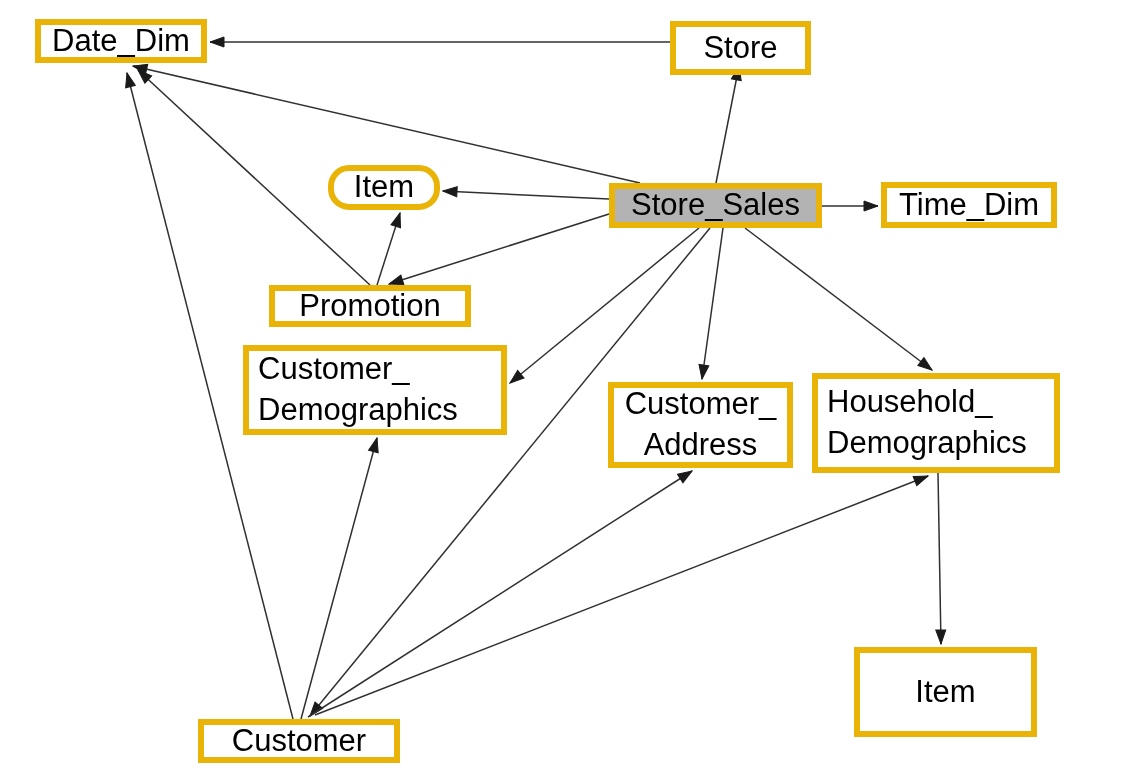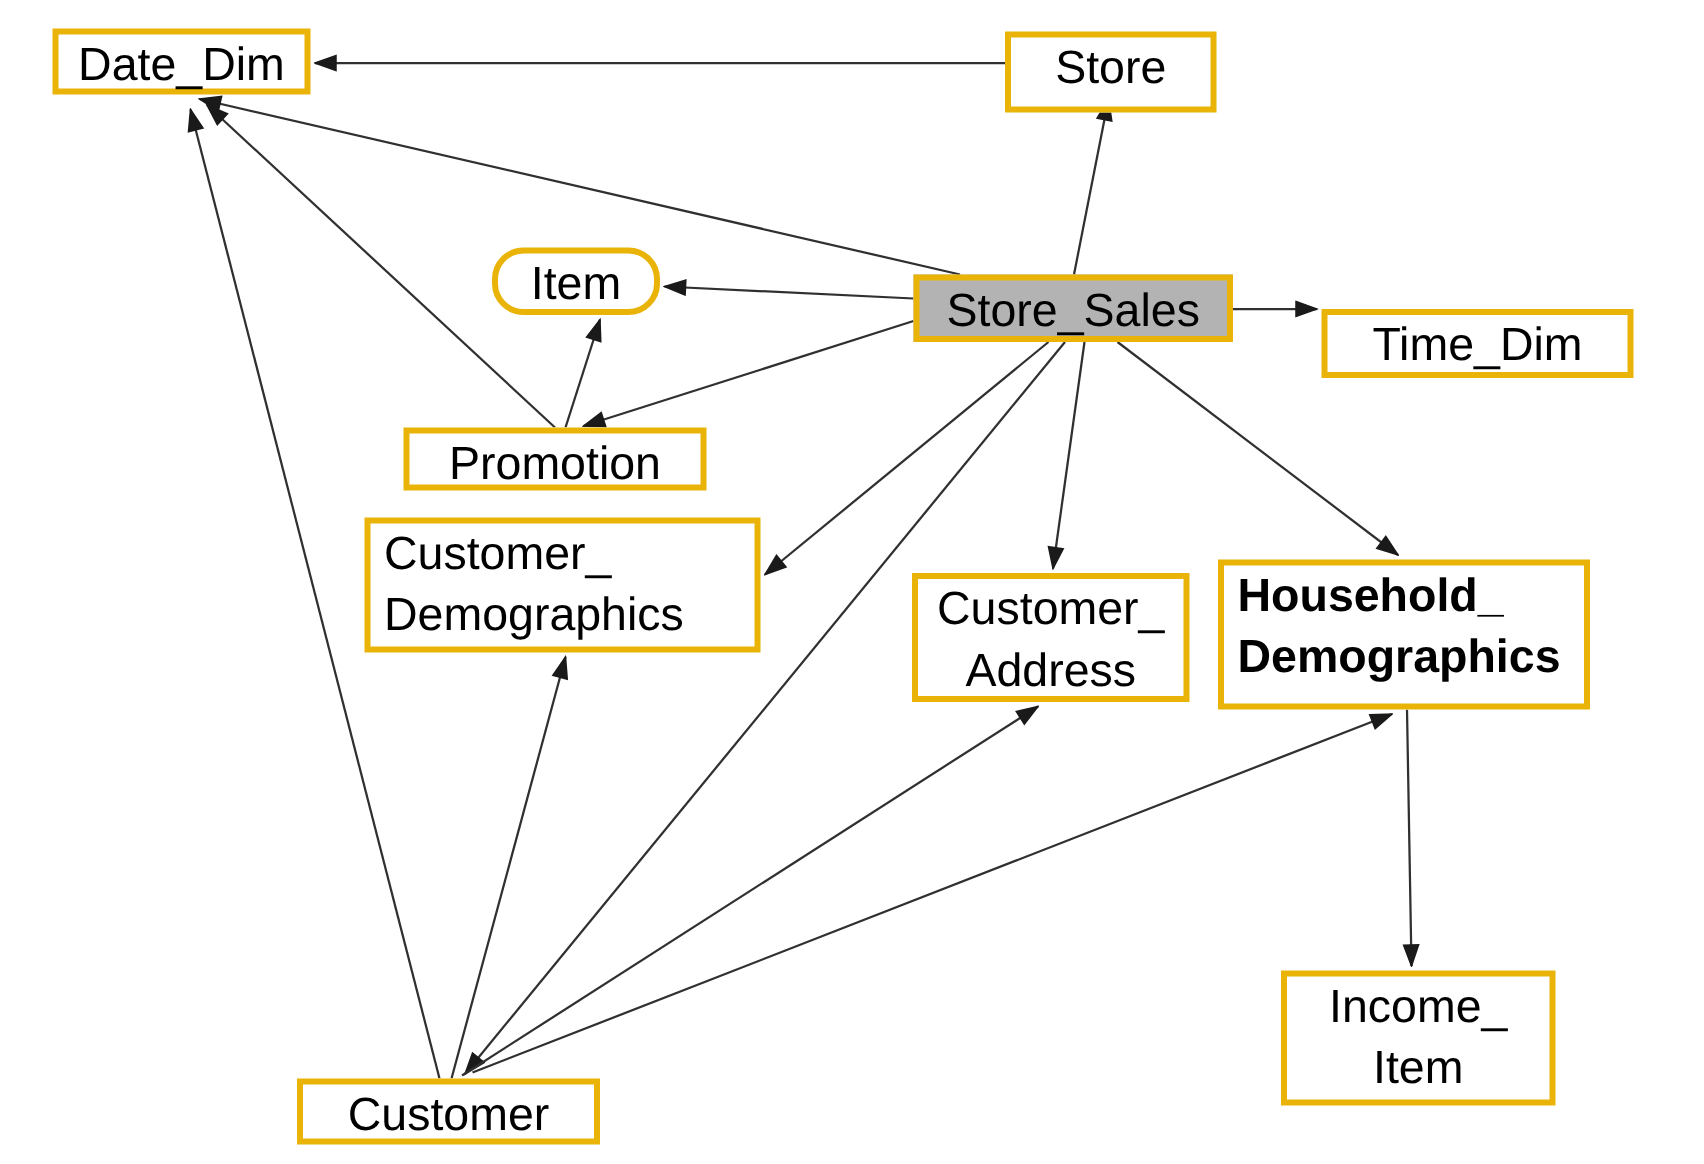--- a/index.html
+++ b/index.html
@@ -19,45 +19,46 @@
     position: absolute;
     left: 0; top: 0;
     width: 1136px;
     height: 776px;
     z-index: 1;
   }
   .node {
     position: absolute;
     box-sizing: border-box;
     background: #ffffff;
-    border: 4px solid #eab308;
+    border: 6px solid #eab308;
     color: #000000;
     display: flex;
     flex-direction: column;
+    justify-content: center;
     align-items: center;
     font-size: 31px;
     line-height: 1.32;
     white-space: nowrap;
     z-index: 2;
   }
   .node.highlight { background: #b3b3b3; }
   .node.align-left {
     align-items: flex-start;
     padding-left: 9px;
   }
   
   #node-date_dim               { left: 35px;  top: 19px;  width: 172px; height: 44px; }
   #node-store                  { left: 670px; top: 21px;  width: 141px; height: 54px; }
   #node-item                   { left: 328px; top: 165px; width: 112px; height: 45px; border-radius: 21px; }
   #node-store_sales            { left: 609px; top: 183px; width: 213px; height: 45px; }
-  #node-time_dim               { left: 881px; top: 182px; width: 208px; height: 46px; margin-top: 24px; }
+  #node-time_dim               { left: 881px; top: 182px; width: 176px; height: 46px; }
   #node-promotion              { left: 269px; top: 285px; width: 202px; height: 42px; }
   #node-customer_demographics  { left: 243px; top: 345px; width: 264px; height: 90px; }
   #node-customer_address       { left: 608px; top: 382px; width: 185px; height: 86px; }
-  #node-household_demographics { left: 812px; top: 373px; width: 248px; height: 100px; font-weight: bold; }
+  #node-household_demographics { left: 812px; top: 373px; width: 248px; height: 100px; }
   #node-income_band            { left: 854px; top: 647px; width: 183px; height: 90px; }
   #node-customer               { left: 198px; top: 719px; width: 202px; height: 44px; }
 </style>
 </head>
 <body>
 
 <div id="canvas">
 
   <svg id="edge-layer" viewBox="0 0 1136 776" xmlns="http://www.w3.org/2000/svg">
     <defs>
@@ -119,21 +120,20 @@
     <span>Customer_</span>
     <span>Address</span>
   </div>
 
   <div class="node align-left" id="node-household_demographics">
     <span>Household_</span>
     <span>Demographics</span>
   </div>
 
   <div class="node" id="node-income_band">
-    <span>Income_</span>
     <span>Item</span>
   </div>
 
   <div class="node" id="node-customer">
     <span>Customer</span>
   </div>
 
 </div>
 
 </body></html>

